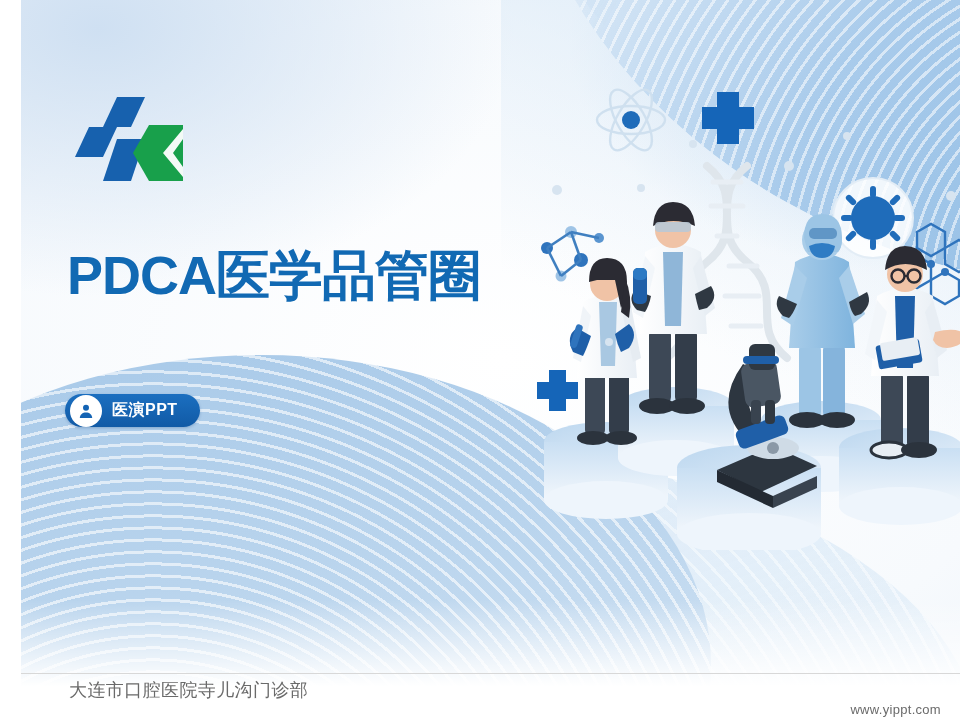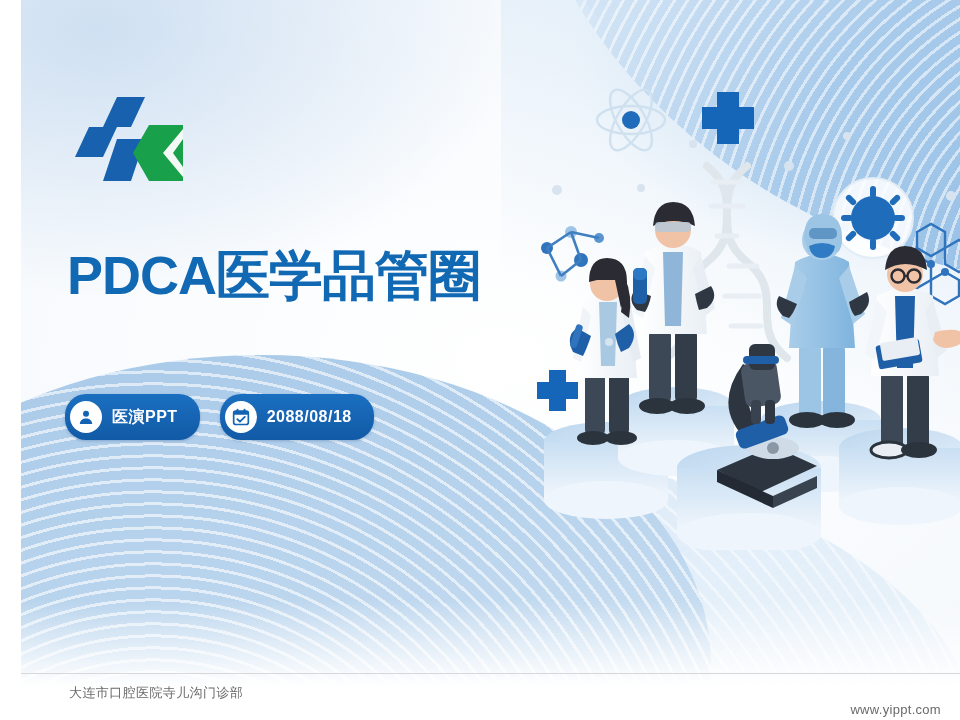--- a/index.html
+++ b/index.html
@@ -78,21 +78,21 @@
     position:absolute;left:46px;top:316px;
     font-size:42px;font-weight:bold;letter-spacing:0px;
     color:#2a2a2c;line-height:1;white-space:nowrap;
     text-shadow:1px 1px 0 rgba(255,255,255,.6);
   }
 
   
   .badges{position:absolute;left:44px;top:394px;display:flex;gap:20px;}
   .badge{
     display:flex;align-items:center;gap:10px;
-    height:46px;padding:0 22px 0 5px;border-radius:21px;
+    height:33px;padding:0 22px 0 5px;border-radius:21px;
     background:linear-gradient(180deg,#1b6fc0 0%,#115aa6 100%);
     box-shadow:0 1px 3px rgba(20,70,130,.28);
   }
   .badge-ico{
     width:32px;height:32px;border-radius:50%;background:#ffffff;
     display:flex;align-items:center;justify-content:center;flex:0 0 auto;
   }
   .badge-txt{
     color:#ffffff;font-size:16px;font-weight:bold;letter-spacing:.5px;
     white-space:nowrap;
@@ -100,21 +100,21 @@
 
   
   .illo{position:absolute;left:500px;top:70px;width:460px;height:480px;}
 
   
   .footer-rule{
     position:absolute;left:0;right:0;bottom:46px;height:1px;background:#d8d8d8;
   }
   .footer-left{
     position:absolute;left:48px;bottom:18px;
-    font-size:13px;color:#6a6a6a;letter-spacing:.4px;white-space:nowrap;
+    font-size:18px;color:#6a6a6a;letter-spacing:.4px;white-space:nowrap;
   }
   .footer-right{
     position:absolute;right:40px;bottom:3px;
     font-size:13px;color:#6a6a6a;letter-spacing:.3px;white-space:nowrap;
   }
 </style>
 </head>
 <body>
 
 <div class="slide">
@@ -149,32 +149,20 @@
     <div class="badge">
       <span class="badge-ico">
         <svg viewBox="0 0 24 24" width="20" height="20" aria-hidden="true">
           <circle cx="12" cy="8.2" r="3.6" fill="#1363b4"></circle>
           <path d="M4.6 20.5c0-4.2 3.4-6.6 7.4-6.6s7.4 2.4 7.4 6.6z" fill="#1363b4"></path>
         </svg>
       </span>
       <span class="badge-txt">医演PPT</span>
     </div>
 
-    <div class="badge">
-      <span class="badge-ico">
-        <svg viewBox="0 0 24 24" width="20" height="20" aria-hidden="true">
-          <rect x="3.2" y="5" width="17.6" height="16" rx="2.4" fill="none" stroke="#1363b4" stroke-width="2"></rect>
-          <rect x="3.2" y="5" width="17.6" height="4.4" rx="1.6" fill="#1363b4"></rect>
-          <rect x="6.6" y="2.2" width="2.4" height="4.4" rx="1.2" fill="#1363b4"></rect>
-          <rect x="15" y="2.2" width="2.4" height="4.4" rx="1.2" fill="#1363b4"></rect>
-          <path d="M7.6 14.6 L10.7 17.6 L16.6 11.9" fill="none" stroke="#1363b4" stroke-width="2.2" stroke-linecap="round" stroke-linejoin="round"></path>
-        </svg>
-      </span>
-      <span class="badge-txt">2088/08/18</span>
-    </div>
 
   </div>
 
   <div class="illo">
     <svg viewBox="0 0 460 480" width="460" height="480" aria-hidden="true">
       <defs>
         <linearGradient id="ped" x1="0" y1="0" x2="0" y2="1">
           <stop offset="0" stop-color="#c9dff3"></stop>
           <stop offset="1" stop-color="#f2f7fc"></stop>
         </linearGradient>

